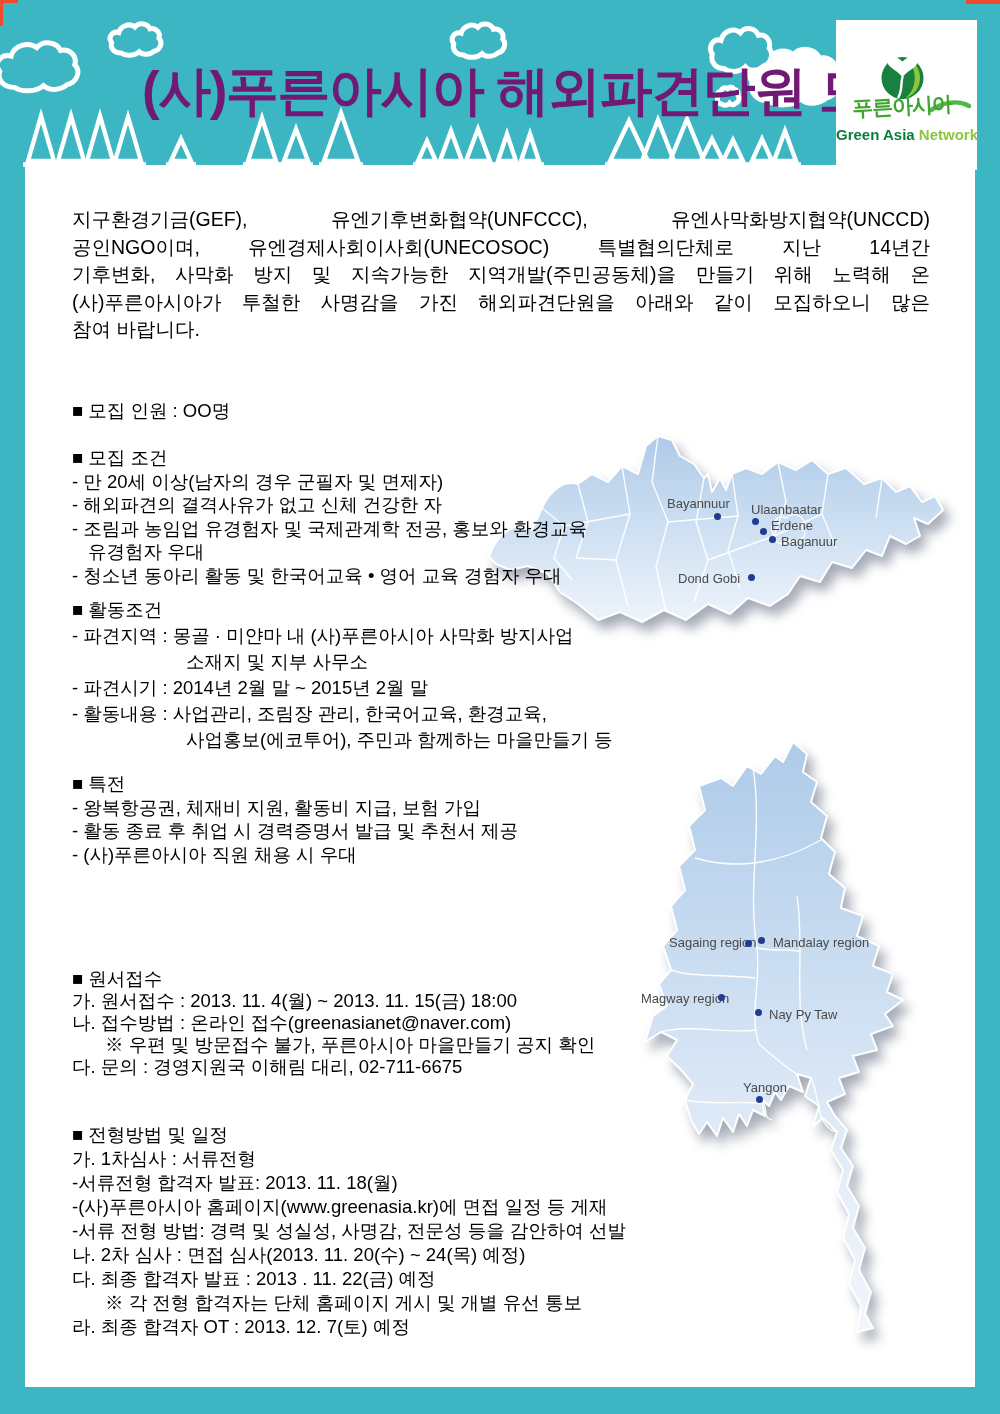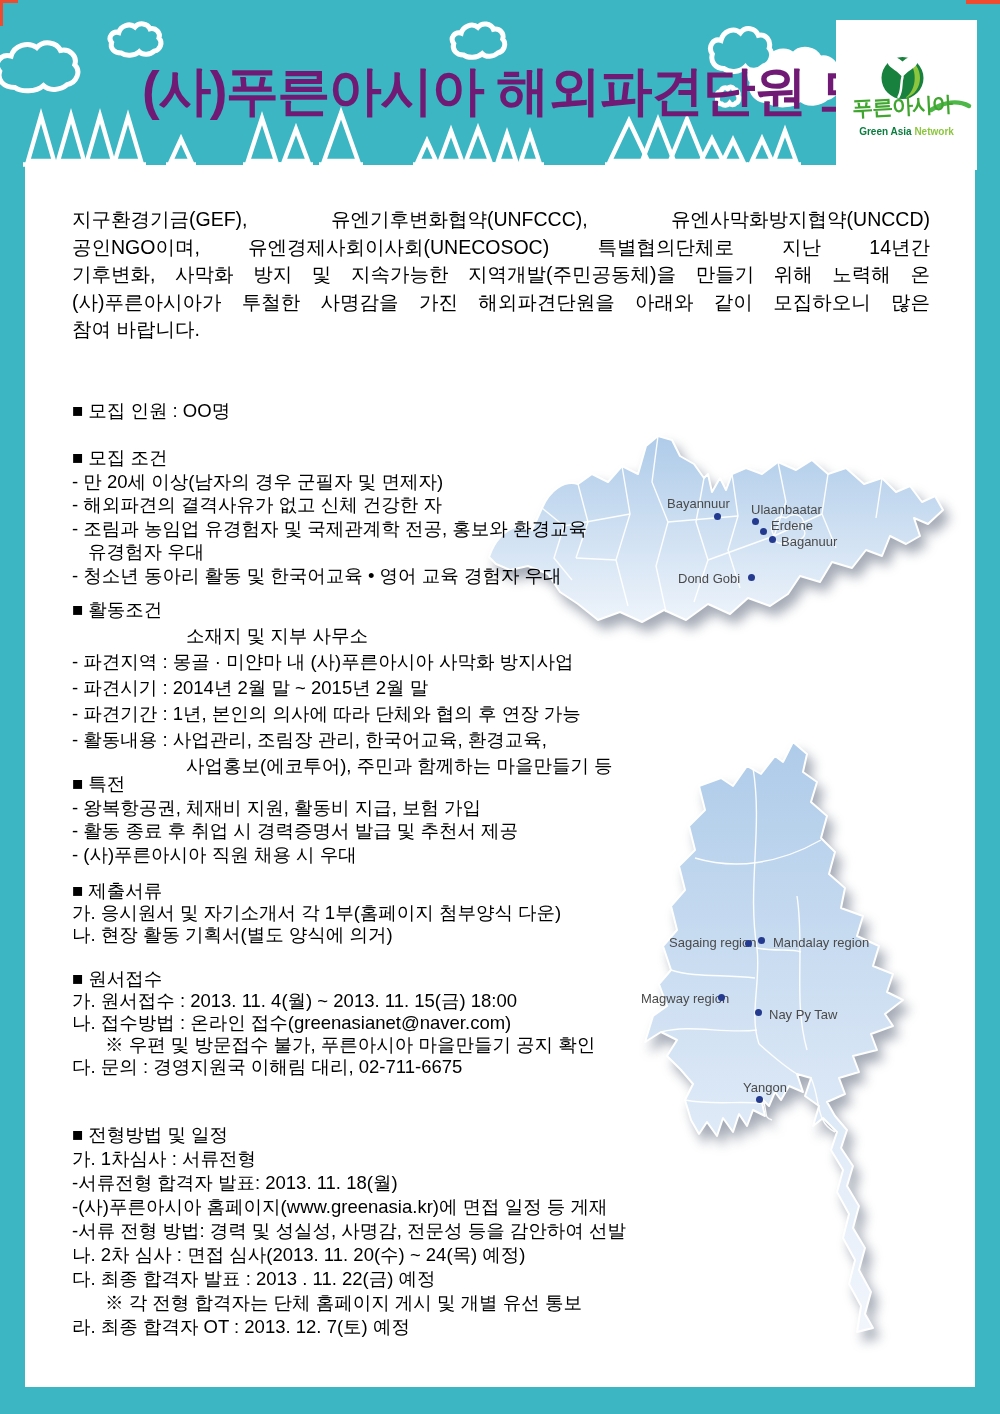--- a/index.html
+++ b/index.html
@@ -27,21 +27,21 @@
   }
 
   .logo-box { position:absolute; left:836px; top:20px; width:141px; height:150px; background:#ffffff; }
   .logo-box svg { position:absolute; left:0; top:0; }
   .logo-korean {
     position:absolute; left:16px; top:72px; width:110px;
     font-size:21px; font-weight:bold; color:#3fa52f;
     letter-spacing:-1px; transform:rotate(-3deg); white-space:nowrap;
   }
   .logo-english { position:absolute; left:0; top:106px; width:141px; text-align:center;
-    font-size:10px; font-weight:bold; white-space:nowrap; }
+    font-size:15px; font-weight:bold; white-space:nowrap; }
   .logo-english .ga { color:#0a7c3e; }
   .logo-english .nw { color:#8cc63e; }
 
   .txt { position:absolute; left:72px; font-size:18.5px; line-height:24px; color:#000; }
   .ln { white-space:nowrap; }
   .ind16  { padding-left:16px; }
   .ind33  { padding-left:33px; }
   .ind114 { padding-left:114px; }
 
   .intro { top:206px; width:858px; font-size:19.5px; line-height:27.6px; }
@@ -210,40 +210,34 @@
     <div class="ln">■ 모집 조건</div>
     <div class="ln">- 만 20세 이상(남자의 경우 군필자 및 면제자)</div>
     <div class="ln">- 해외파견의 결격사유가 없고 신체 건강한 자</div>
     <div class="ln">- 조림과 농임업 유경험자 및 국제관계학 전공, 홍보와 환경교육</div>
     <div class="ln ind16">유경험자 우대</div>
     <div class="ln">- 청소년 동아리 활동 및 한국어교육 • 영어 교육 경험자 우대</div>
   </div>
 
   <div class="txt sec-activity">
     <div class="ln">■ 활동조건</div>
+    <div class="ln">- 파견지역 : 몽골 · 미얀마 내 (사)푸른아시아 사막화 방지사업</div>
     <div class="ln ind114">소재지 및 지부 사무소</div>
-    <div class="ln">- 파견지역 : 몽골 · 미얀마 내 (사)푸른아시아 사막화 방지사업</div>
     <div class="ln">- 파견시기 : 2014년 2월 말 ~ 2015년 2월 말</div>
-    <div class="ln">- 파견기간 : 1년, 본인의 의사에 따라 단체와 협의 후 연장 가능</div>
     <div class="ln">- 활동내용 : 사업관리, 조림장 관리, 한국어교육, 환경교육,</div>
     <div class="ln ind114">사업홍보(에코투어), 주민과 함께하는 마을만들기 등</div>
   </div>
 
   <div class="txt sec-benefits">
     <div class="ln">■ 특전</div>
     <div class="ln">- 왕복항공권, 체재비 지원, 활동비 지급, 보험 가입</div>
     <div class="ln">- 활동 종료 후 취업 시 경력증명서 발급 및 추천서 제공</div>
     <div class="ln">- (사)푸른아시아 직원 채용 시 우대</div>
   </div>
 
-  <div class="txt sec-documents">
-    <div class="ln">■ 제출서류</div>
-    <div class="ln">가. 응시원서 및 자기소개서 각 1부(홈페이지 첨부양식 다운)</div>
-    <div class="ln">나. 현장 활동 기획서(별도 양식에 의거)</div>
-  </div>
 
   <div class="txt sec-application">
     <div class="ln">■ 원서접수</div>
     <div class="ln">가. 원서접수 : 2013. 11. 4(월) ~ 2013. 11. 15(금) 18:00</div>
     <div class="ln">나. 접수방법 : 온라인 접수(greenasianet@naver.com)</div>
     <div class="ln ind33">※ 우편 및 방문접수 불가, 푸른아시아 마을만들기 공지 확인</div>
     <div class="ln">다. 문의 : 경영지원국 이해림 대리, 02-711-6675</div>
   </div>
 
   <div class="txt sec-selection">

